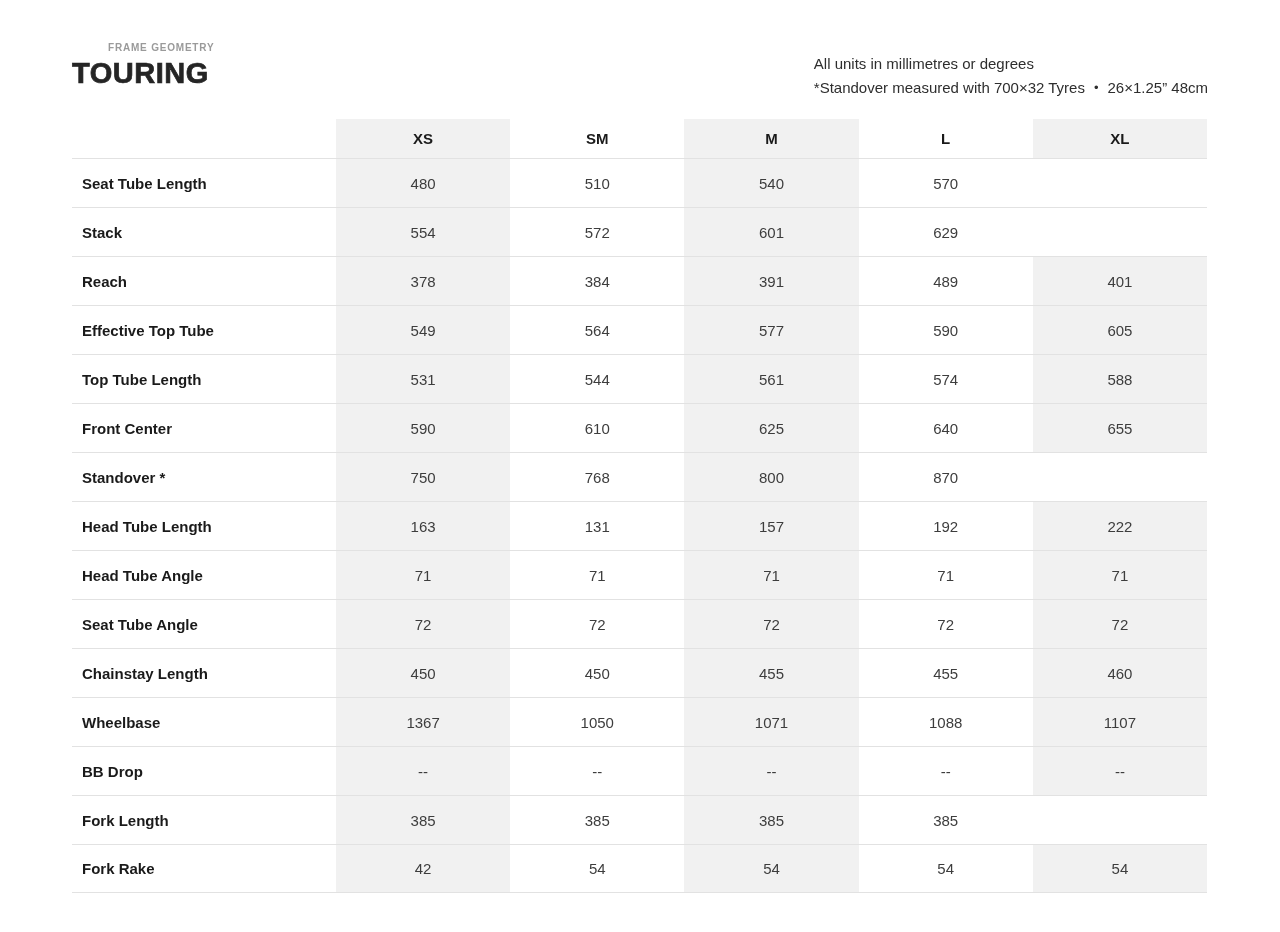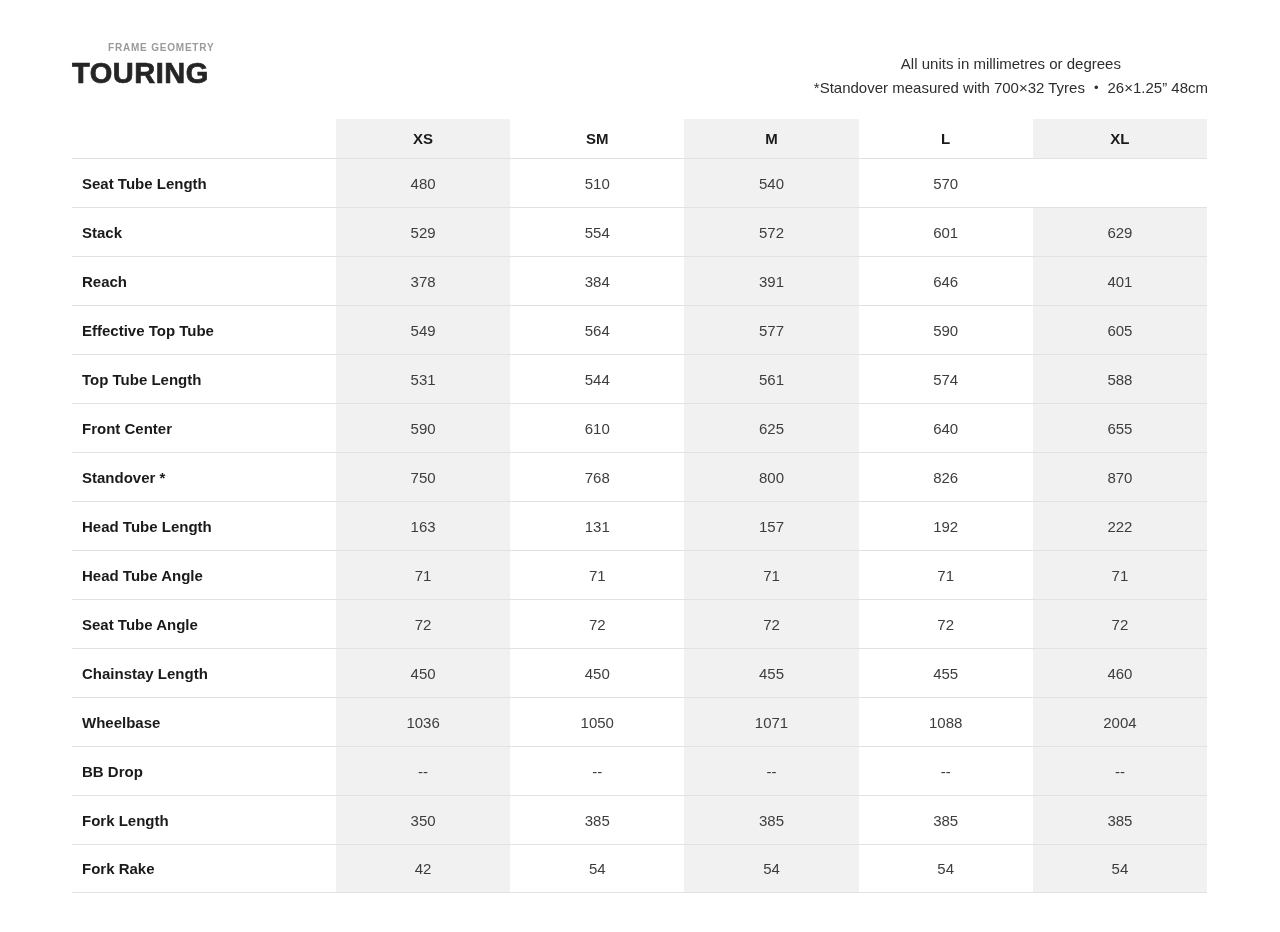--- a/index.html
+++ b/index.html
@@ -37,21 +37,21 @@
   .page-title{
     margin:3px 0 0 0;
     font-size:29px;
     line-height:34px;
     font-weight:700;
     letter-spacing:0.5px;
     color:var(--title);
     -webkit-text-stroke:0.7px var(--title);
   }
   .notes{
-    text-align:center;
+    text-align:left;
     font-size:15px;
     line-height:24px;
     color:var(--note);
     margin-top:10px;
   }
   .note-bullet{ display:inline-block; margin:0 9px; font-size:13px; vertical-align:1px; }
 
   .geo-table{
     margin-top:19px;
     width:1135px;
@@ -116,32 +116,31 @@
         </div>
         <div class="row data-row">
           <div class="cell label-cell">Seat Tube Length</div>
           <div class="cell value-cell">480</div>
           <div class="cell value-cell">510</div>
           <div class="cell value-cell">540</div>
           <div class="cell value-cell">570</div>
         </div>
         <div class="row data-row">
           <div class="cell label-cell">Stack</div>
-          <div class="cell value-cell">529</div>
           <div class="cell value-cell">554</div>
           <div class="cell value-cell">572</div>
           <div class="cell value-cell">601</div>
           <div class="cell value-cell">629</div>
         </div>
         <div class="row data-row">
           <div class="cell label-cell">Reach</div>
           <div class="cell value-cell">378</div>
           <div class="cell value-cell">384</div>
           <div class="cell value-cell">391</div>
-          <div class="cell value-cell">646</div>
+          <div class="cell value-cell">489</div>
           <div class="cell value-cell">401</div>
         </div>
         <div class="row data-row">
           <div class="cell label-cell">Effective Top Tube</div>
           <div class="cell value-cell">549</div>
           <div class="cell value-cell">564</div>
           <div class="cell value-cell">577</div>
           <div class="cell value-cell">590</div>
           <div class="cell value-cell">605</div>
         </div>
@@ -159,21 +158,20 @@
           <div class="cell value-cell">610</div>
           <div class="cell value-cell">625</div>
           <div class="cell value-cell">640</div>
           <div class="cell value-cell">655</div>
         </div>
         <div class="row data-row">
           <div class="cell label-cell">Standover *</div>
           <div class="cell value-cell">750</div>
           <div class="cell value-cell">768</div>
           <div class="cell value-cell">800</div>
-          <div class="cell value-cell">826</div>
           <div class="cell value-cell">870</div>
         </div>
         <div class="row data-row">
           <div class="cell label-cell">Head Tube Length</div>
           <div class="cell value-cell">163</div>
           <div class="cell value-cell">131</div>
           <div class="cell value-cell">157</div>
           <div class="cell value-cell">192</div>
           <div class="cell value-cell">222</div>
         </div>
@@ -196,37 +194,36 @@
         <div class="row data-row">
           <div class="cell label-cell">Chainstay Length</div>
           <div class="cell value-cell">450</div>
           <div class="cell value-cell">450</div>
           <div class="cell value-cell">455</div>
           <div class="cell value-cell">455</div>
           <div class="cell value-cell">460</div>
         </div>
         <div class="row data-row">
           <div class="cell label-cell">Wheelbase</div>
-          <div class="cell value-cell">1036</div>
+          <div class="cell value-cell">1367</div>
           <div class="cell value-cell">1050</div>
           <div class="cell value-cell">1071</div>
           <div class="cell value-cell">1088</div>
-          <div class="cell value-cell">2004</div>
+          <div class="cell value-cell">1107</div>
         </div>
         <div class="row data-row">
           <div class="cell label-cell">BB Drop</div>
           <div class="cell value-cell">--</div>
           <div class="cell value-cell">--</div>
           <div class="cell value-cell">--</div>
           <div class="cell value-cell">--</div>
           <div class="cell value-cell">--</div>
         </div>
         <div class="row data-row">
           <div class="cell label-cell">Fork Length</div>
-          <div class="cell value-cell">350</div>
           <div class="cell value-cell">385</div>
           <div class="cell value-cell">385</div>
           <div class="cell value-cell">385</div>
           <div class="cell value-cell">385</div>
         </div>
         <div class="row data-row">
           <div class="cell label-cell">Fork Rake</div>
           <div class="cell value-cell">42</div>
           <div class="cell value-cell">54</div>
           <div class="cell value-cell">54</div>

